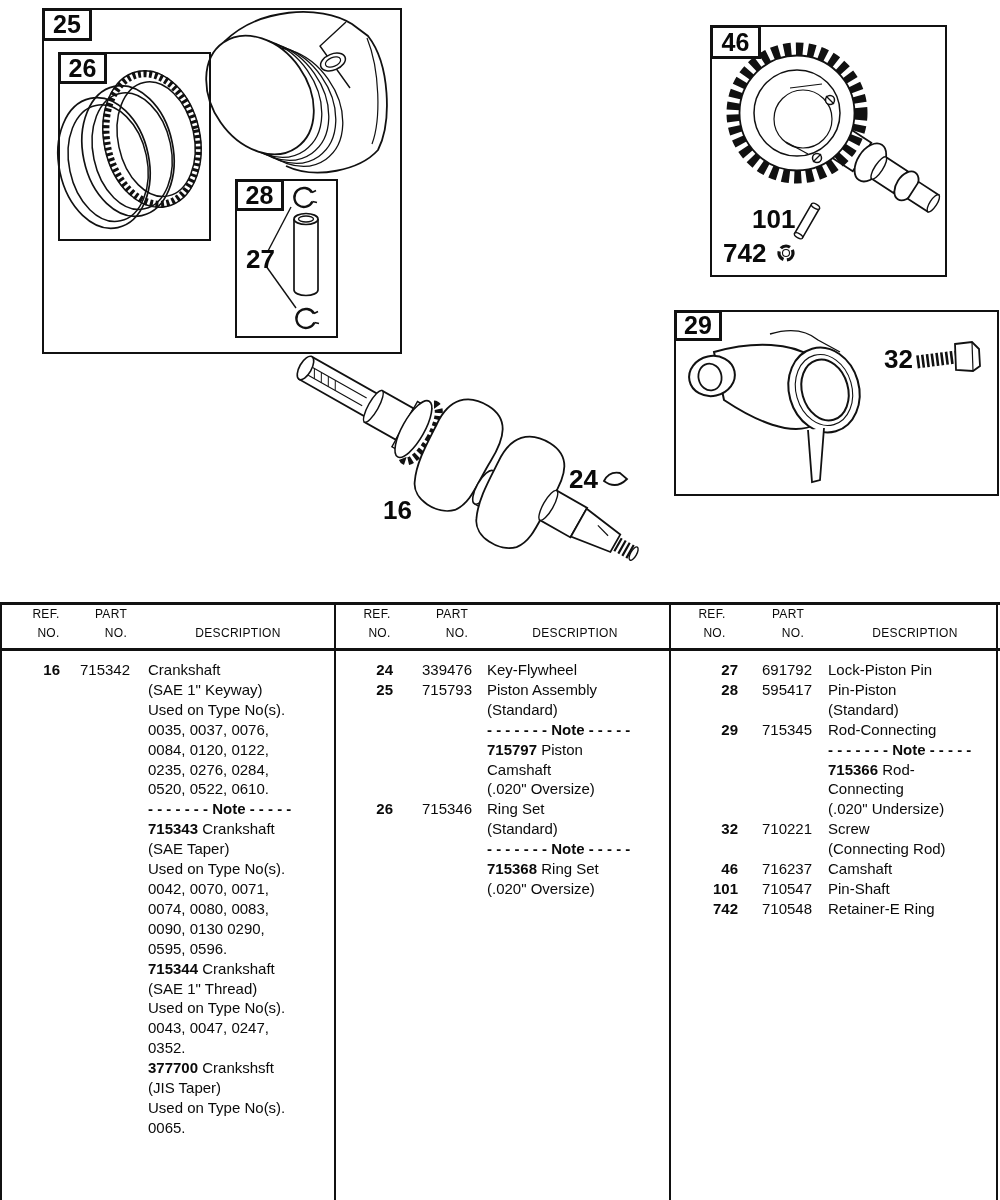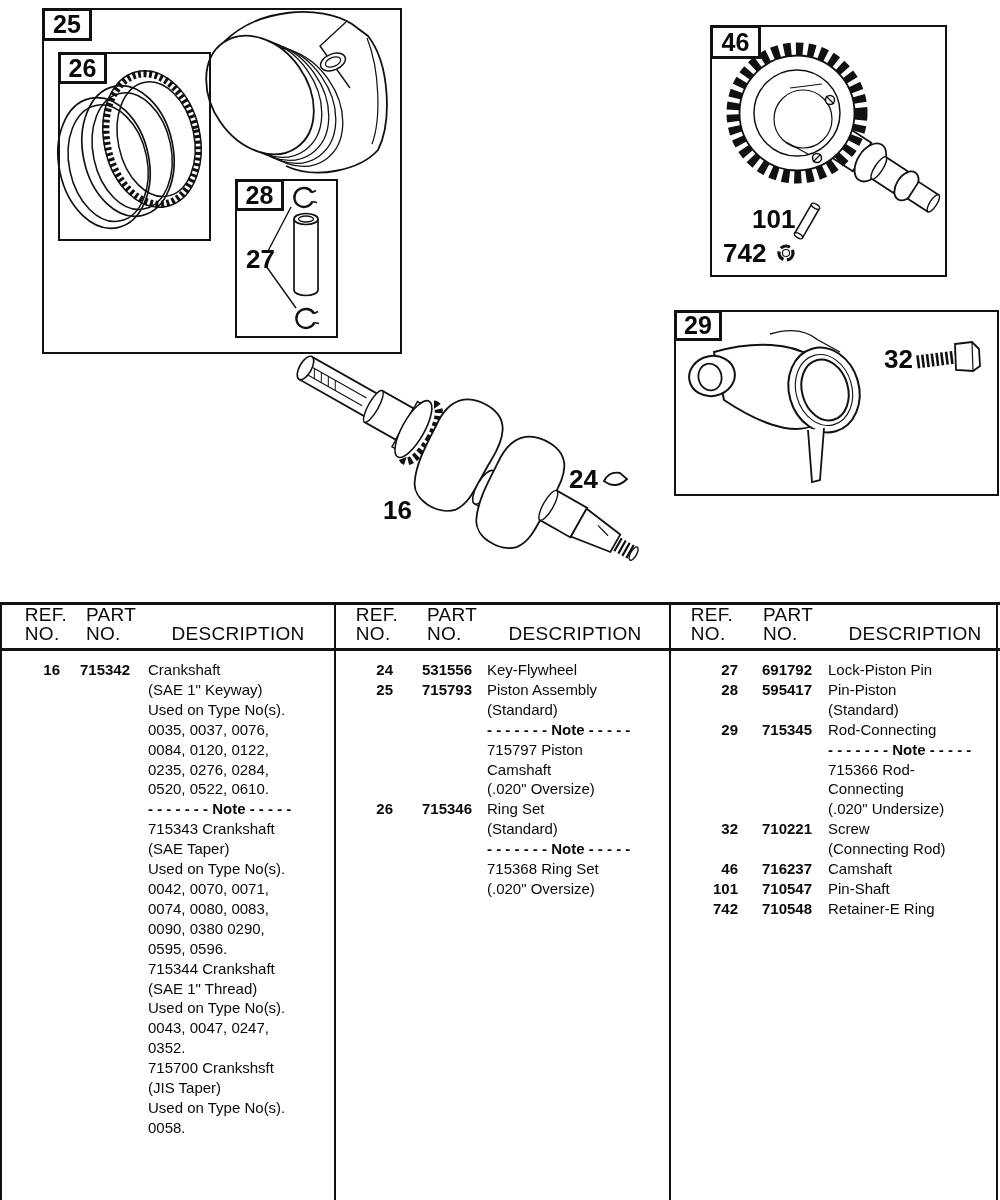--- a/index.html
+++ b/index.html
@@ -7,33 +7,33 @@
             font-family:"Liberation Sans",sans-serif;color:#0a0a0a;}
   svg.art{position:absolute;left:0;top:0;}
   
   .dbox{position:absolute;border:2.5px solid #111;background:transparent;}
   .lblbox{position:absolute;border:3px solid #111;background:#fff;font-weight:700;font-size:25px;
           display:flex;align-items:center;justify-content:center;line-height:1;}
   .callout{position:absolute;font-weight:700;font-size:26px;line-height:1;}
   
   .rule{position:absolute;background:#111;}
   
-  .hcell{position:absolute;transform:translateX(-50%);text-align:left;font-size:19px;
+  .hcell{position:absolute;transform:translateX(-50%);text-align:right;font-size:12px;
          line-height:19px;letter-spacing:.3px;white-space:nowrap;}
   
   .pcol{position:absolute;top:660px;font-size:15px;line-height:19.9px;white-space:nowrap;}
   #col1{left:14px;width:318px;--refw:46px;--g1:20px;--g2:6px;}
   #col2{left:357px;width:300px;--refw:36px;--g1:29px;--g2:3px;}
   #col3{left:698px;width:296px;--refw:40px;--g1:24px;--g2:4px;}
   .erow{display:flex;}
   .eref{display:inline-block;width:var(--refw);text-align:right;font-weight:700;flex:none;}
-  .epart{display:inline-block;width:62px;margin-left:var(--g1);font-weight:700;flex:none;}
+  .epart{display:inline-block;width:62px;margin-left:var(--g1);font-weight:400;flex:none;}
   .edesc{margin-left:var(--g2);}
   .eline{margin-left:calc(var(--refw) + var(--g1) + 62px + var(--g2));}
-  .eline b{font-weight:400;}
+  .eline b{font-weight:700;}
   .note{font-weight:700;}
 </style>
 </head>
 <body>
 
 <div class="pagewrap">
 
   <svg class="art" width="1000" height="600" viewBox="0 0 1000 600">
 
     <g stroke="#111" fill="none">
@@ -219,38 +219,38 @@
         <div class="eline">0035, 0037, 0076,</div>
         <div class="eline">0084, 0120, 0122,</div>
         <div class="eline">0235, 0276, 0284,</div>
         <div class="eline">0520, 0522, 0610.</div>
         <div class="eline note">- - - - - - -  Note  - - - - -</div>
         <div class="eline"><b>715343</b> Crankshaft</div>
         <div class="eline">(SAE Taper)</div>
         <div class="eline">Used on Type No(s).</div>
         <div class="eline">0042, 0070, 0071,</div>
         <div class="eline">0074, 0080, 0083,</div>
-        <div class="eline">0090, 0380 0290,</div>
+        <div class="eline">0090, 0130 0290,</div>
         <div class="eline">0595, 0596.</div>
         <div class="eline"><b>715344</b> Crankshaft</div>
         <div class="eline">(SAE 1" Thread)</div>
         <div class="eline">Used on Type No(s).</div>
         <div class="eline">0043, 0047, 0247,</div>
         <div class="eline">0352.</div>
-        <div class="eline"><b>715700</b> Crankshsft</div>
+        <div class="eline"><b>377700</b> Crankshsft</div>
         <div class="eline">(JIS Taper)</div>
         <div class="eline">Used on Type No(s).</div>
-        <div class="eline">0058.</div>
+        <div class="eline">0065.</div>
       </div>
     </div>
   <div class="pcol" id="col2">
       <div>
         <div class="erow">
           <span class="eref">24</span>
-          <span class="epart">531556</span>
+          <span class="epart">339476</span>
           <span class="edesc">Key-Flywheel</span>
         </div>
       </div>
       <div>
         <div class="erow">
           <span class="eref">25</span>
           <span class="epart">715793</span>
           <span class="edesc">Piston Assembly</span>
         </div>
         <div class="eline">(Standard)</div>

